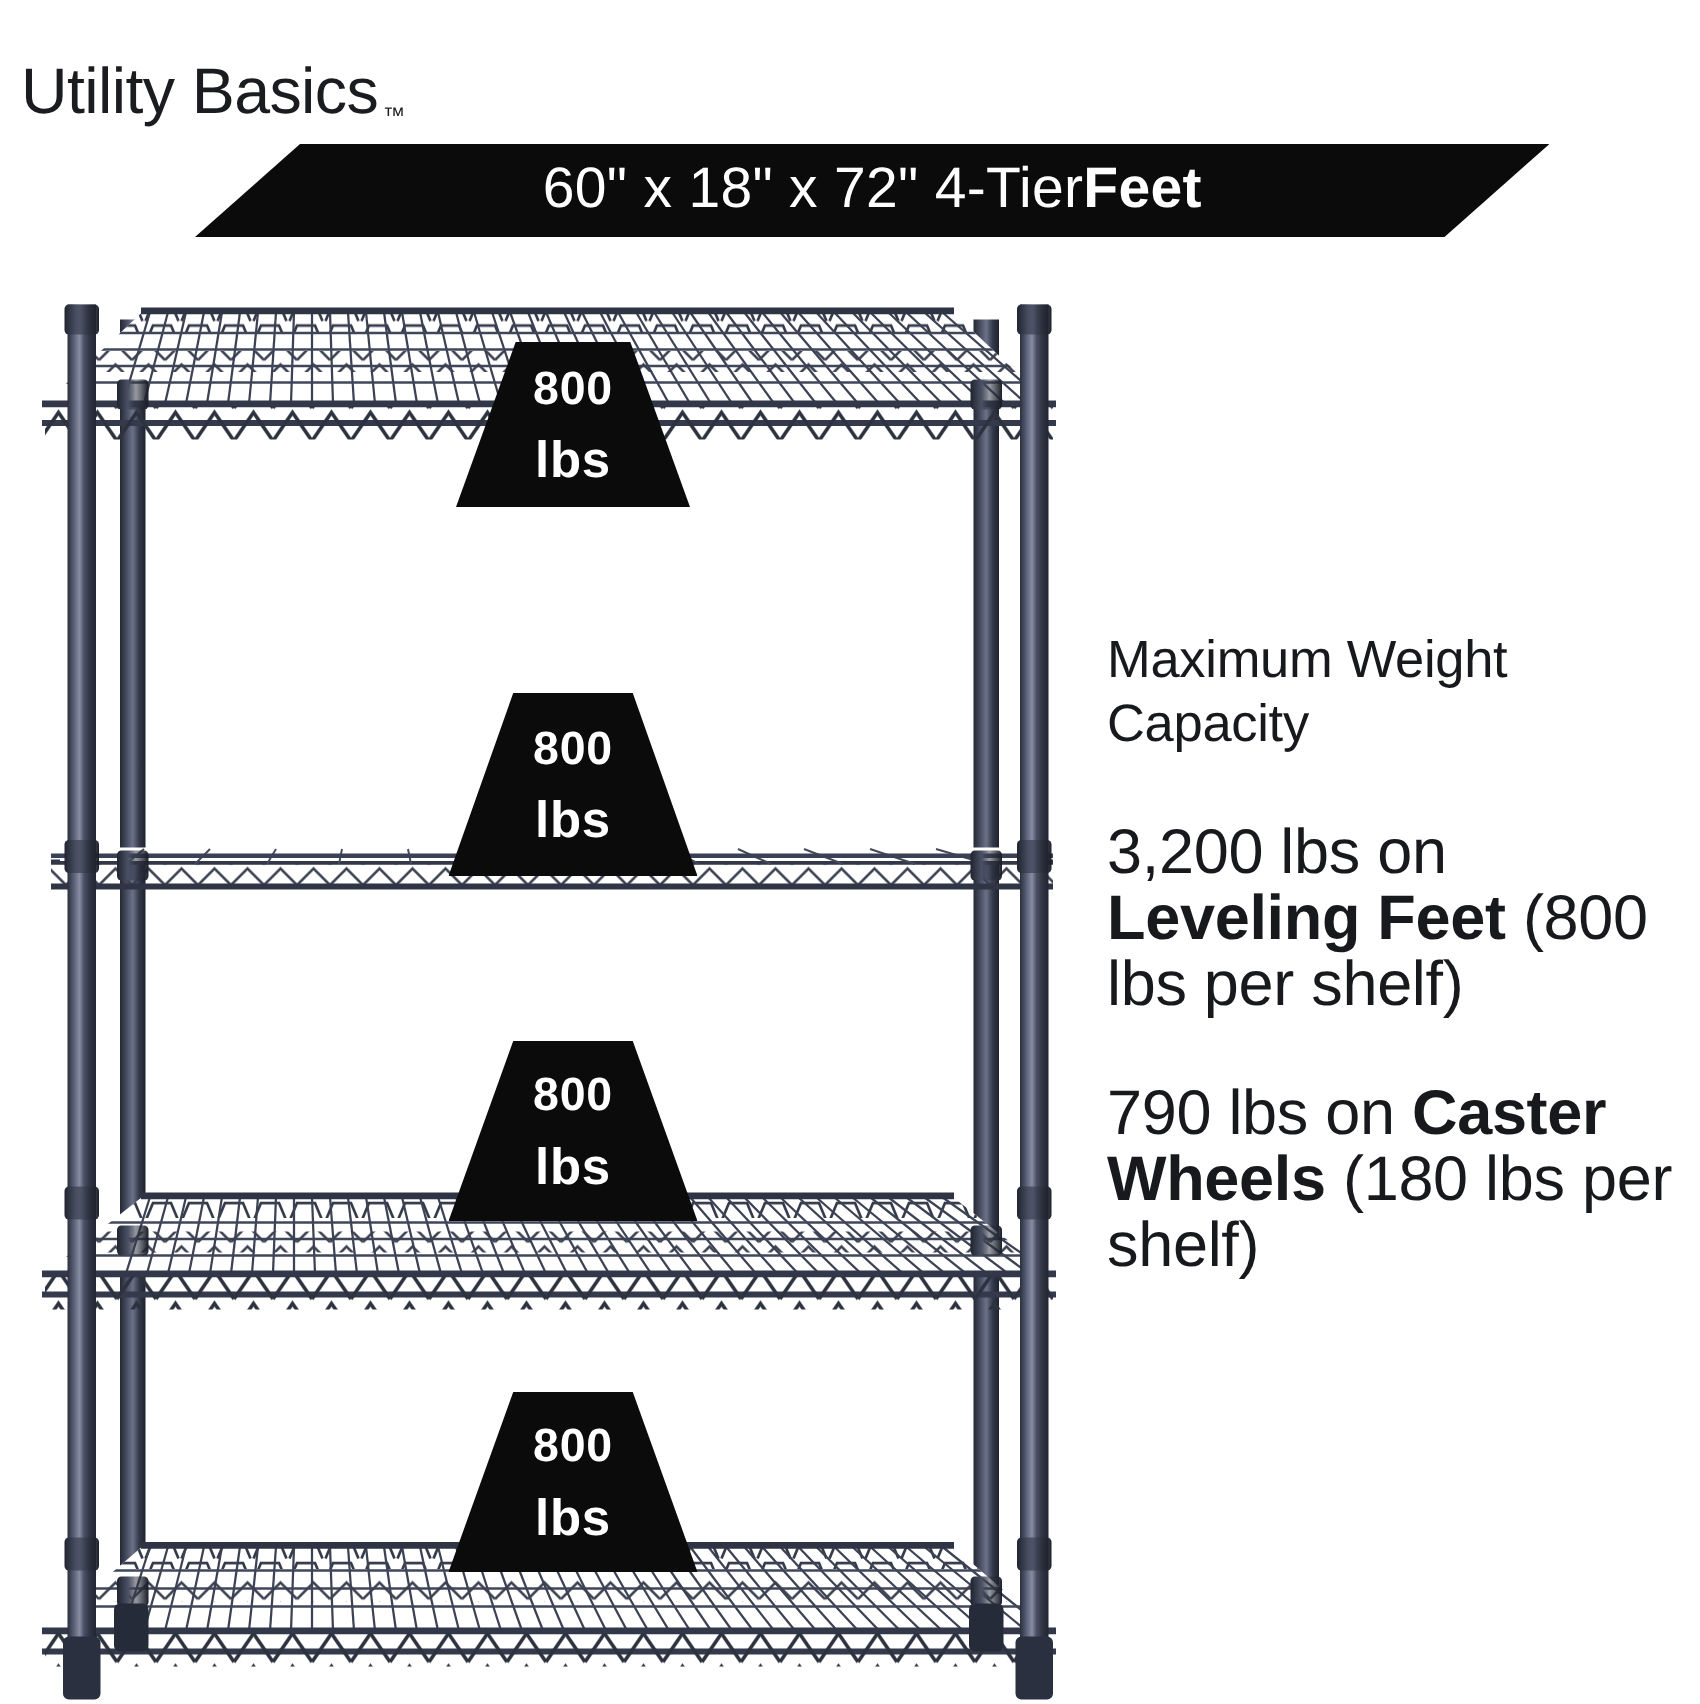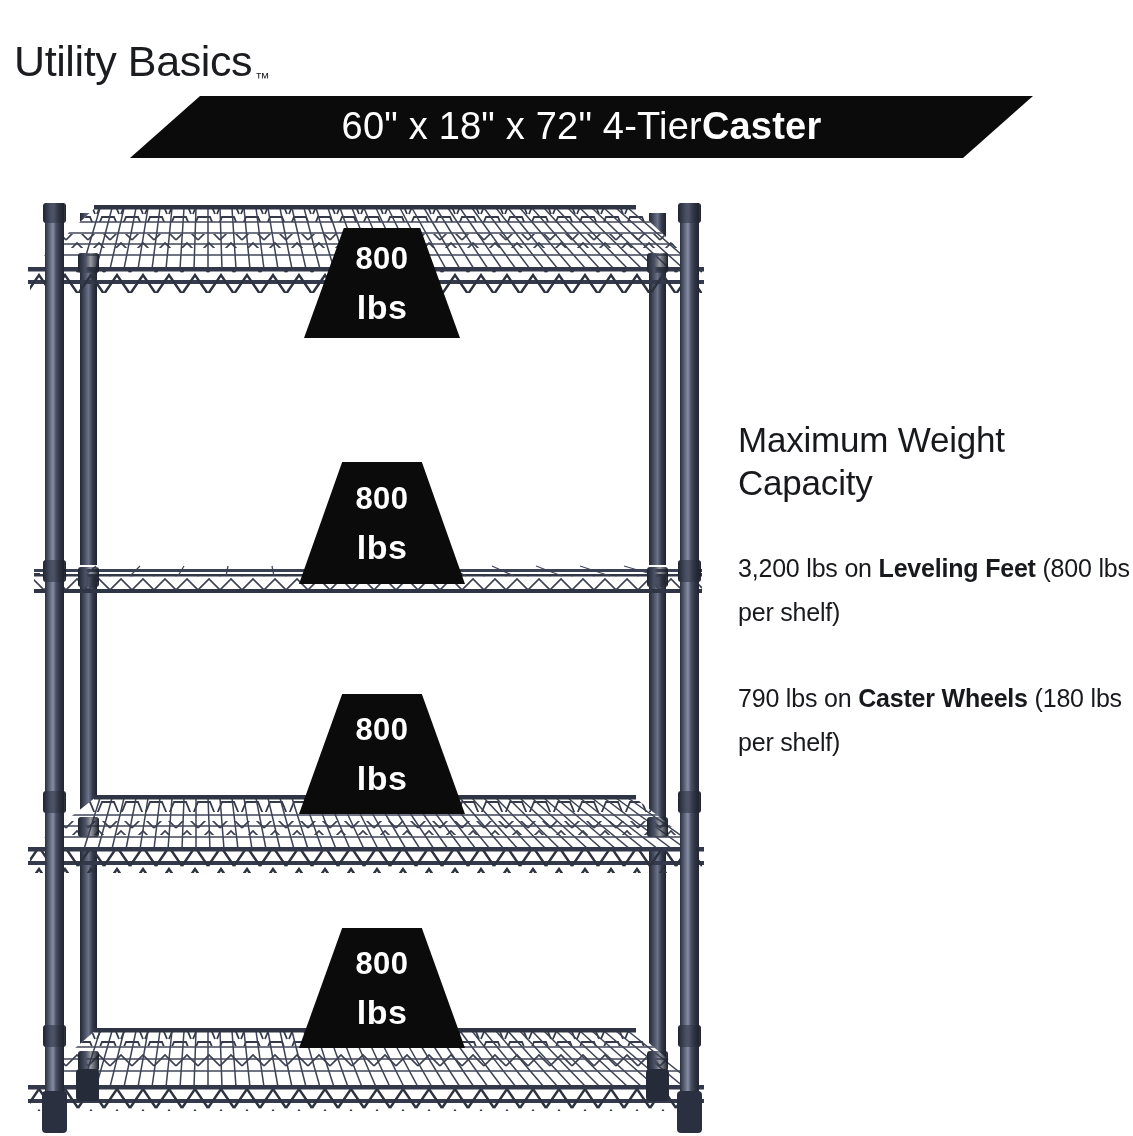--- a/index.html
+++ b/index.html
@@ -68,38 +68,38 @@
 
   
   #info{
     position:absolute;left:738px;top:418px;width:392px;
   }
   #info .info-head{
     font-size:35px;line-height:43px;font-weight:400;color:#18191d;
     letter-spacing:-0.2px;
   }
   #info .info-para{
-    font-size:25px;line-height:44px;font-weight:400;color:#18191d;
+    font-size:42px;line-height:44px;font-weight:400;color:#18191d;
     letter-spacing:-0.2px;margin-top:42px;
   }
   #info .info-para b{font-weight:700;}
 </style>
 </head>
 <body>
 
 <div id="brand">
   <span class="brand-name">Utility Basics</span>
   <span class="brand-tm">™</span>
 </div>
 
 <div id="banner">
   <div class="banner-shape"></div>
   <div class="banner-text">
     <span class="seg">60" x 18" x 72" 4-Tier </span>
-      <b>Caster</b>
+      <b>Feet</b>
   </div>
 </div>
 
 <div id="rack">
 <svg viewBox="0 0 740 951" xmlns="http://www.w3.org/2000/svg">
   <defs>
     <linearGradient id="postG" x1="0" y1="0" x2="1" y2="0">
       <stop offset="0" stop-color="#2a2f3d"></stop>
       <stop offset="0.22" stop-color="#596076"></stop>
       <stop offset="0.42" stop-color="#878ea4"></stop>

